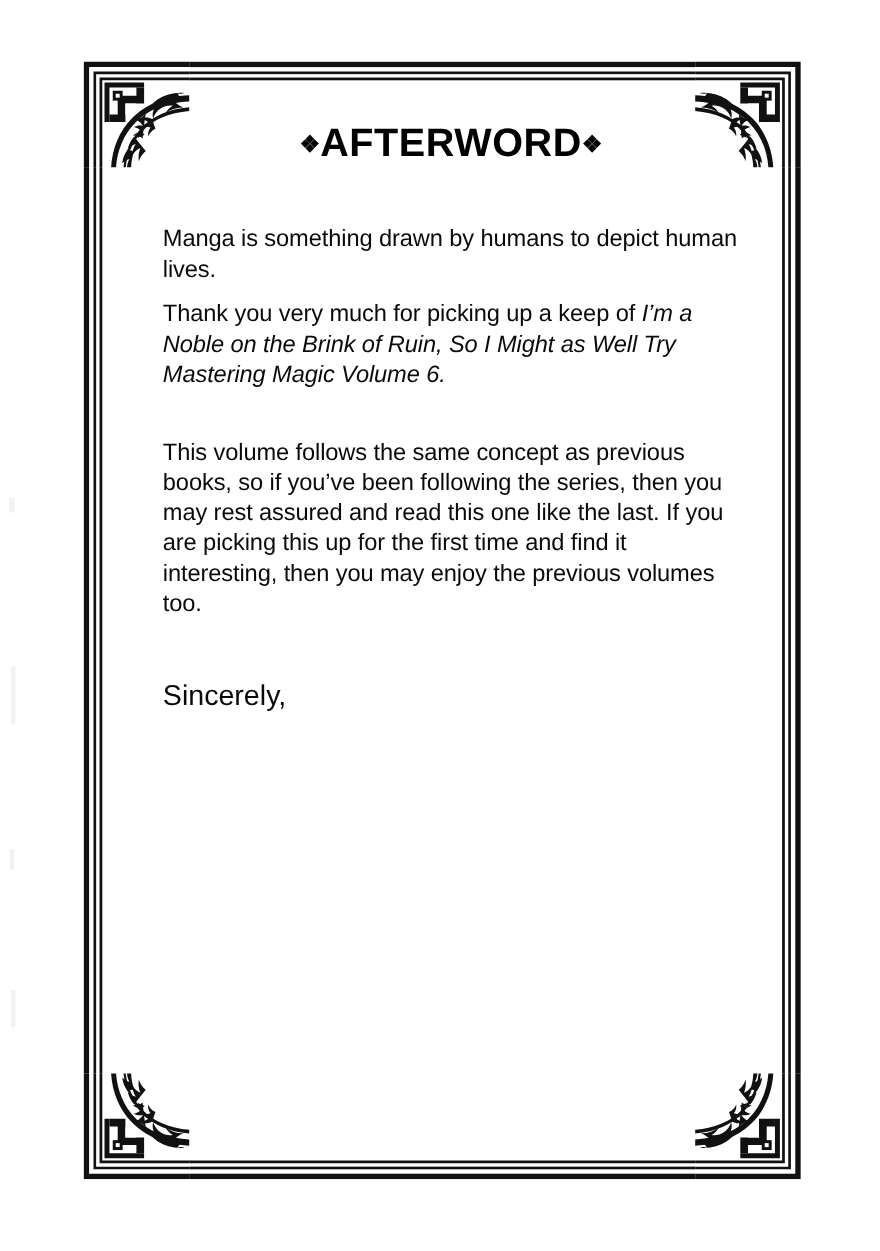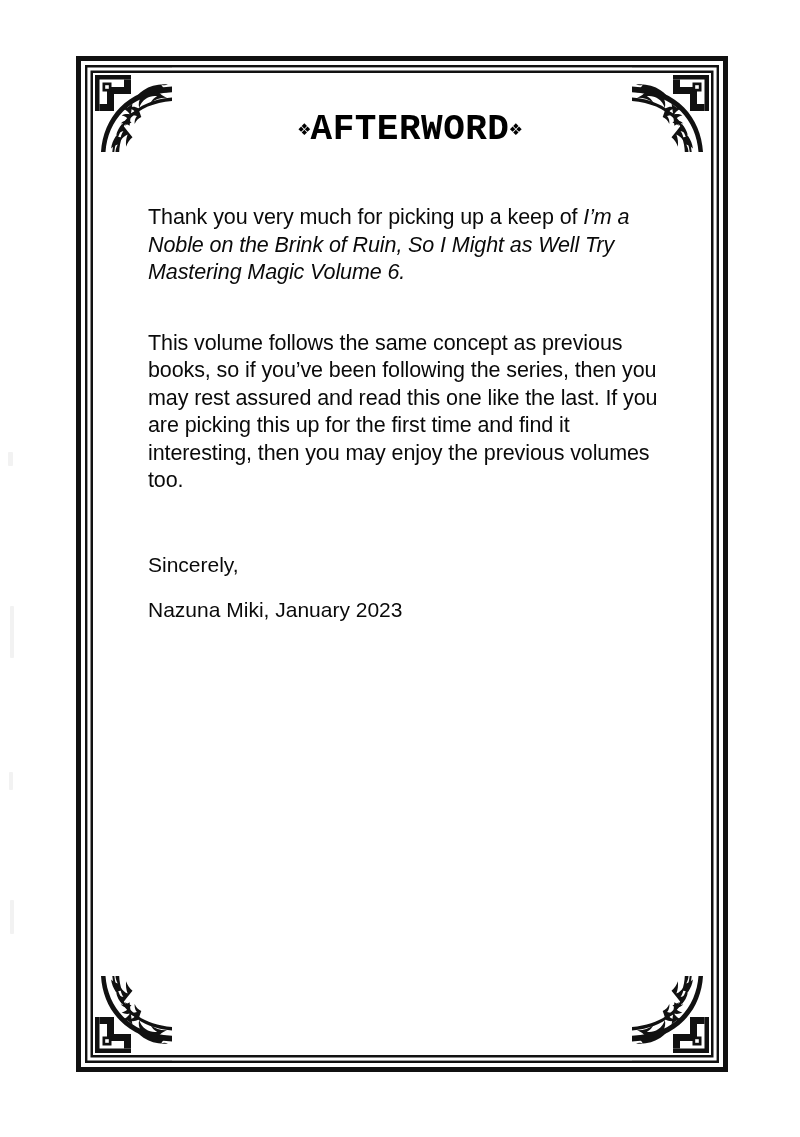--- a/index.html
+++ b/index.html
@@ -52,21 +52,20 @@
     margin-bottom: 0;
   }
   .title {
     display: inline-block;
     font-size: 36px;
     font-weight: 700;
     letter-spacing: 0.5px;
     line-height: 1;
     white-space: nowrap;
     color: #000;
-    font-family: Liberation Mono, monospace;
   }
   .title .dia {
     font-size: 21px;
     vertical-align: 4px;
     letter-spacing: 0;
   }
 
   
   .body {
     margin-top: 56px;
@@ -78,21 +77,21 @@
     text-align: left;
     margin: 0;
     letter-spacing: -0.1px;
   }
   .para + .para { margin-top: 13px; }
   .para.gap-xl { margin-top: 43px; }
   .para em { font-style: italic; }
 
   .sign-block { margin-top: 56px; }
   .sign-line {
-    font-size: 21px;
+    font-size: 26px;
     line-height: 27.5px;
     color: #0a0a0a;
     margin: 0;
   }
   .sign-line + .sign-line { margin-top: 18px; }
 
   
   .speck {
     position: absolute;
     background: #f2f2f2;
@@ -194,27 +193,27 @@
   </div>
 
   <div id="content">
 
     <div class="title-row">
       <span class="title"><span class="dia">❖</span><span>AFTERWORD</span><span class="dia">❖</span></span>
     </div>
 
     <div class="body">
 
+      <p class="para">Manga is something drawn by humans to depict human lives.</p>
 
       <p class="para"><span>Thank you very much for picking up a keep of </span><em>I’m a Noble on the Brink of Ruin, So I Might as Well Try Mastering Magic Volume 6.</em></p>
 
       <p class="para gap-xl">This volume follows the same concept as previous books, so if you’ve been following the series, then you may rest assured and read this one like the last. If you are picking this up for the first time and find it interesting, then you may enjoy the previous volumes too.</p>
 
 
 
       <div class="sign-block">
         <p class="sign-line">Sincerely,</p>
-        <p class="sign-line">Nazuna Miki, January 2023</p>
       </div>
 
     </div>
   </div>
 </div>
 
 </body></html>

